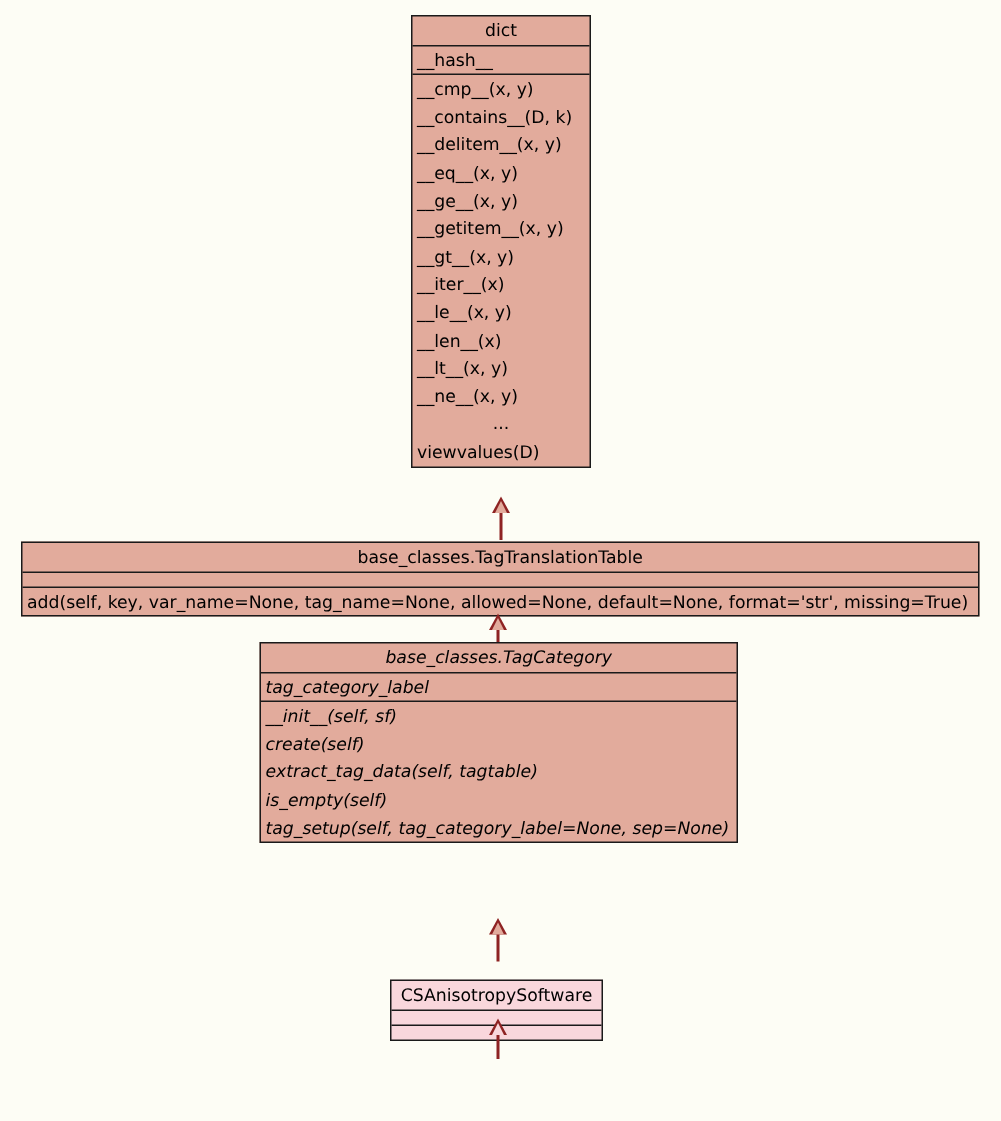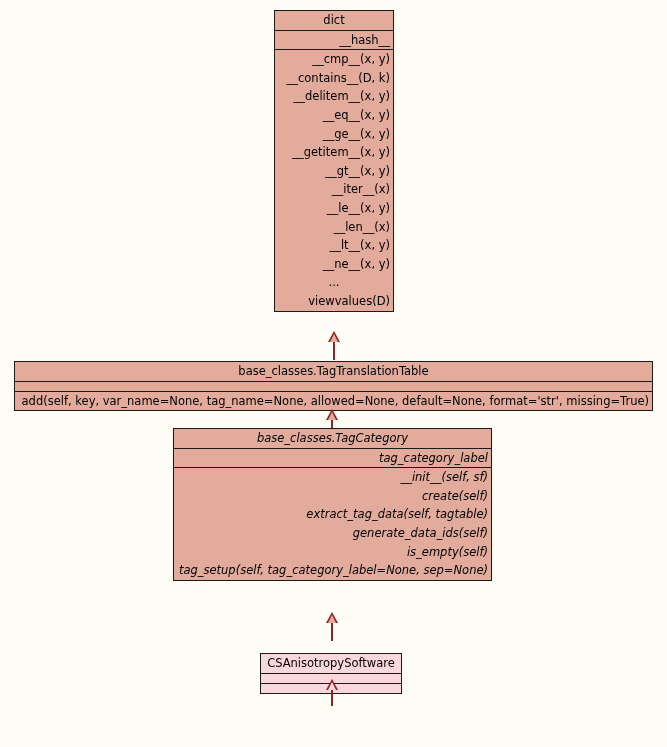--- a/index.html
+++ b/index.html
@@ -38,21 +38,20 @@
   .compartment + .compartment {
     border-top: 1px solid #1a1a1a;
   }
   .uml-row {
     box-sizing: border-box;
     height: 18.6px;
     line-height: 18.6px;
     padding: 0 3px;
     white-space: nowrap;
     overflow: hidden;
-    text-align: right;
   }
   .uml-row.name {
     text-align: center;
     padding: 0 4px;
   }
   .uml-row.center {
     text-align: center;
   }
   .uml-row.empty {
     height: 9px;
@@ -139,21 +138,20 @@
     <div class="compartment">
       <div class="uml-row name">base_classes.TagCategory</div>
     </div>
     <div class="compartment">
       <div class="uml-row">tag_category_label</div>
     </div>
     <div class="compartment">
       <div class="uml-row">__init__(self, sf)</div>
       <div class="uml-row">create(self)</div>
       <div class="uml-row">extract_tag_data(self, tagtable)</div>
-      <div class="uml-row">generate_data_ids(self)</div>
       <div class="uml-row">is_empty(self)</div>
       <div class="uml-row">tag_setup(self, tag_category_label=None, sep=None)</div>
     </div>
   </div>
 
   <div class="edge edge-v" style="left:331px; top:617px; height:24px;"></div>
   <div class="arrowhead" style="left:326px; top:612px;"></div>
 
   <div class="uml-class light" style="left:260px; top:641px; width:142px;margin-top:12px;">
     <div class="compartment">

